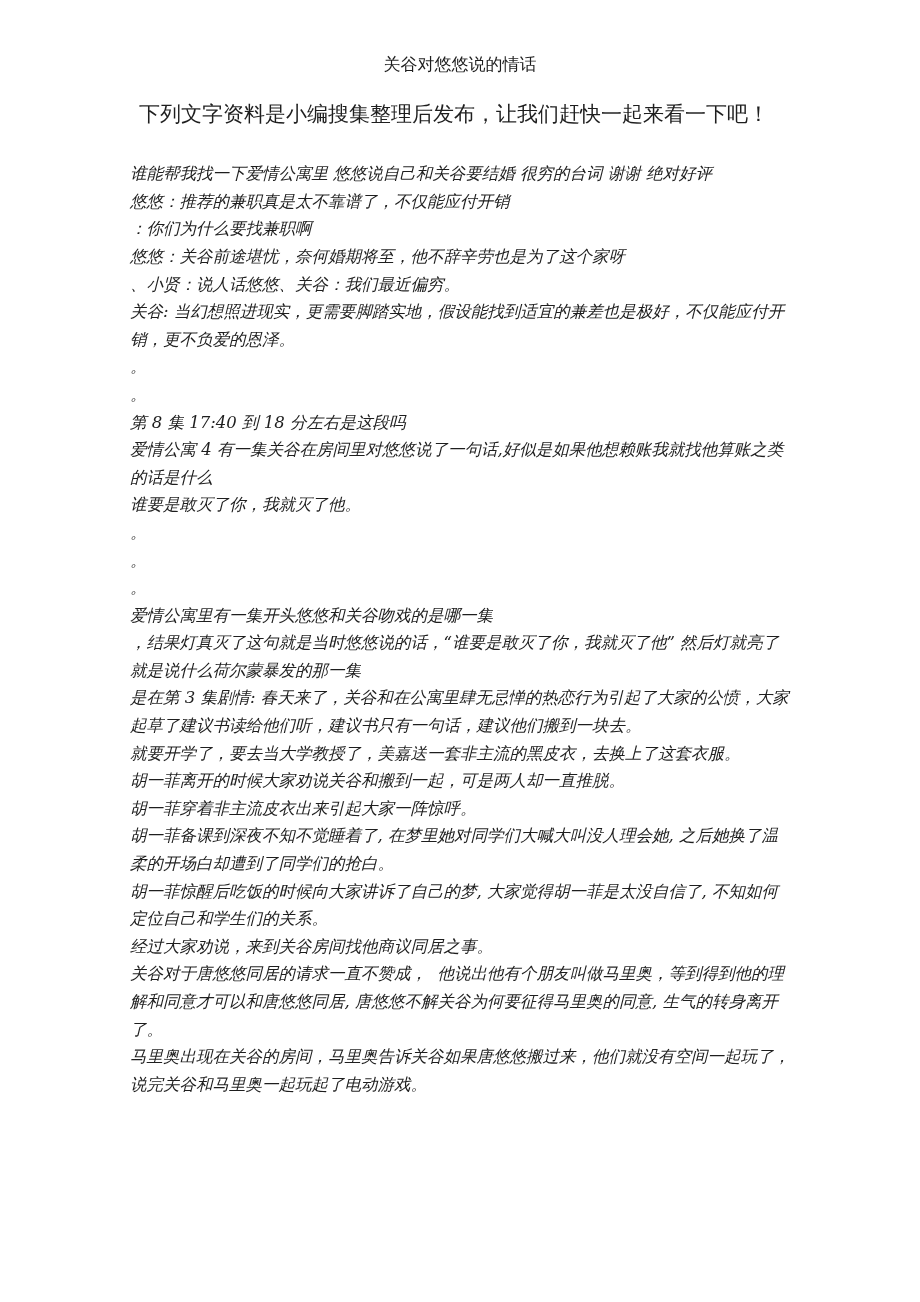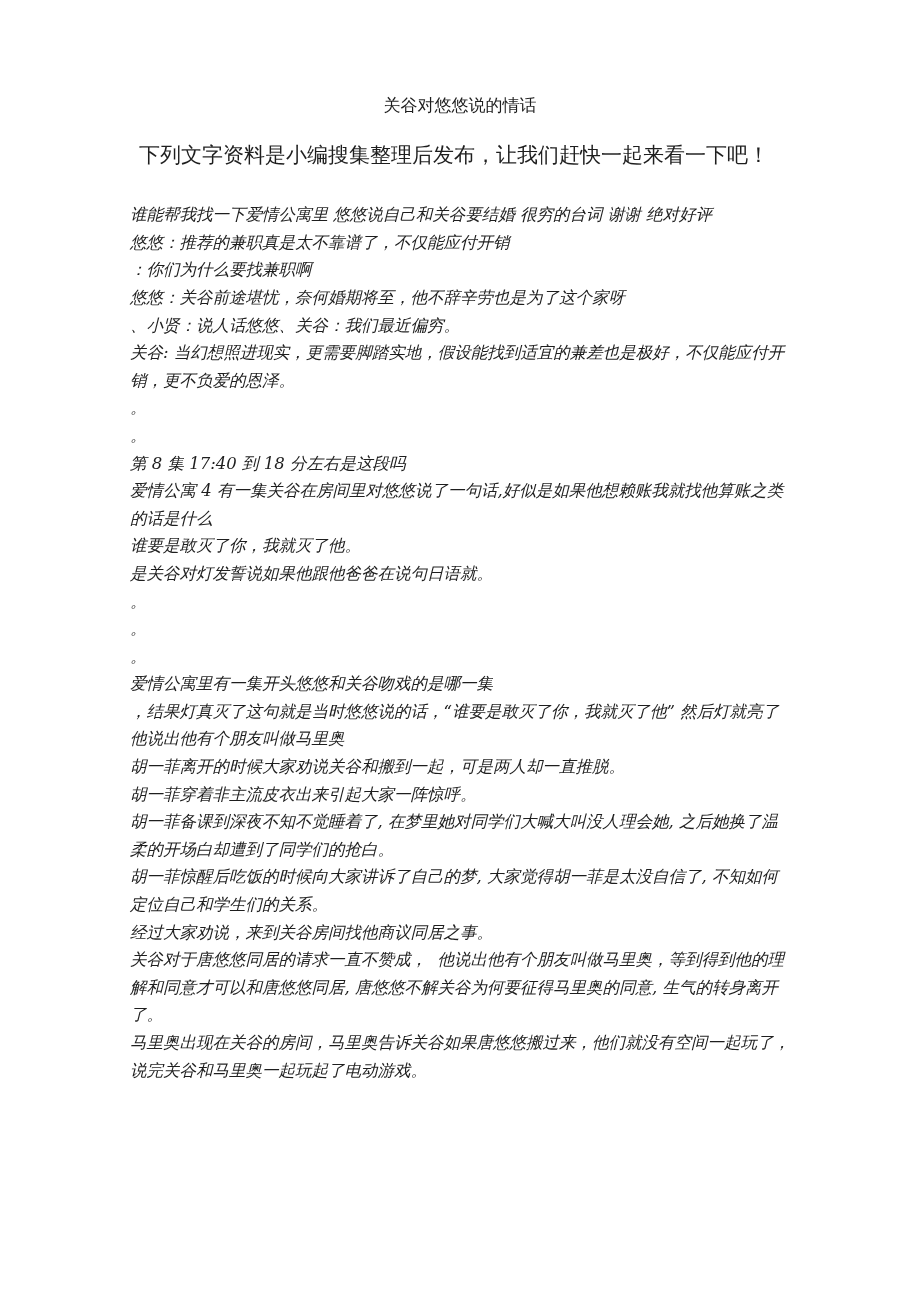--- a/index.html
+++ b/index.html
@@ -11,21 +11,21 @@
     width: 920px;
     height: 1302px;
     overflow: hidden;
     font-family: "DejaVu Serif", "Liberation Serif", serif;
     color: #1e1e1e;
   }
   .page {
     box-sizing: border-box;
     width: 920px;
     height: 1302px;
-    padding-top: 92px;
+    padding-top: 51px;
     background: #ffffff;
   }
   .doc-title {
     margin: 0;
     width: 920px;
     text-align: center;
     font-size: 17px;
     font-weight: normal;
     line-height: 27.6px;
     white-space: pre-wrap;
@@ -62,27 +62,28 @@
       <p class="para">悠悠：推荐的兼职真是太不靠谱了，不仅能应付开销</p>
       <p class="para">：你们为什么要找兼职啊</p>
       <p class="para">悠悠：关谷前途堪忧，奈何婚期将至，他不辞辛劳也是为了这个家呀</p>
       <p class="para">、小贤：说人话悠悠、关谷：我们最近偏穷。</p>
       <p class="para">关谷: 当幻想照进现实，更需要脚踏实地，假设能找到适宜的兼差也是极好，不仅能应付开销，更不负爱的恩泽。</p>
       <p class="para">。</p>
       <p class="para">。</p>
       <p class="para">第 8 集 17:40 到 18 分左右是这段吗</p>
       <p class="para">爱情公寓 4 有一集关谷在房间里对悠悠说了一句话,好似是如果他想赖账我就找他算账之类的话是什么</p>
       <p class="para">谁要是敢灭了你，我就灭了他。</p>
-      <p class="para">是关谷对灯发誓说如果他跟他爸爸在说句日语就。</p>
       <p class="para">。</p>
       <p class="para">。</p>
       <p class="para">。</p>
       <p class="para">爱情公寓里有一集开头悠悠和关谷吻戏的是哪一集</p>
       <p class="para">，结果灯真灭了这句就是当时悠悠说的话，“谁要是敢灭了你，我就灭了他” 然后灯就亮了</p>
-      <p class="para">他说出他有个朋友叫做马里奥</p>
+      <p class="para">就是说什么荷尔蒙暴发的那一集</p>
+      <p class="para">是在第 3 集剧情: 春天来了，关谷和在公寓里肆无忌惮的热恋行为引起了大家的公愤，大家起草了建议书读给他们听，建议书只有一句话，建议他们搬到一块去。</p>
+      <p class="para">就要开学了，要去当大学教授了，美嘉送一套非主流的黑皮衣，去换上了这套衣服。</p>
       <p class="para">胡一菲离开的时候大家劝说关谷和搬到一起，可是两人却一直推脱。</p>
       <p class="para">胡一菲穿着非主流皮衣出来引起大家一阵惊呼。</p>
       <p class="para">胡一菲备课到深夜不知不觉睡着了, 在梦里她对同学们大喊大叫没人理会她, 之后她换了温柔的开场白却遭到了同学们的抢白。</p>
       <p class="para">胡一菲惊醒后吃饭的时候向大家讲诉了自己的梦, 大家觉得胡一菲是太没自信了, 不知如何定位自己和学生们的关系。</p>
       <p class="para">经过大家劝说，来到关谷房间找他商议同居之事。</p>
       <p class="para">关谷对于唐悠悠同居的请求一直不赞成，  他说出他有个朋友叫做马里奥，等到得到他的理解和同意才可以和唐悠悠同居, 唐悠悠不解关谷为何要征得马里奥的同意, 生气的转身离开了。</p>
       <p class="para">马里奥出现在关谷的房间，马里奥告诉关谷如果唐悠悠搬过来，他们就没有空间一起玩了，说完关谷和马里奥一起玩起了电动游戏。</p>
     </div>
 </div>
 

